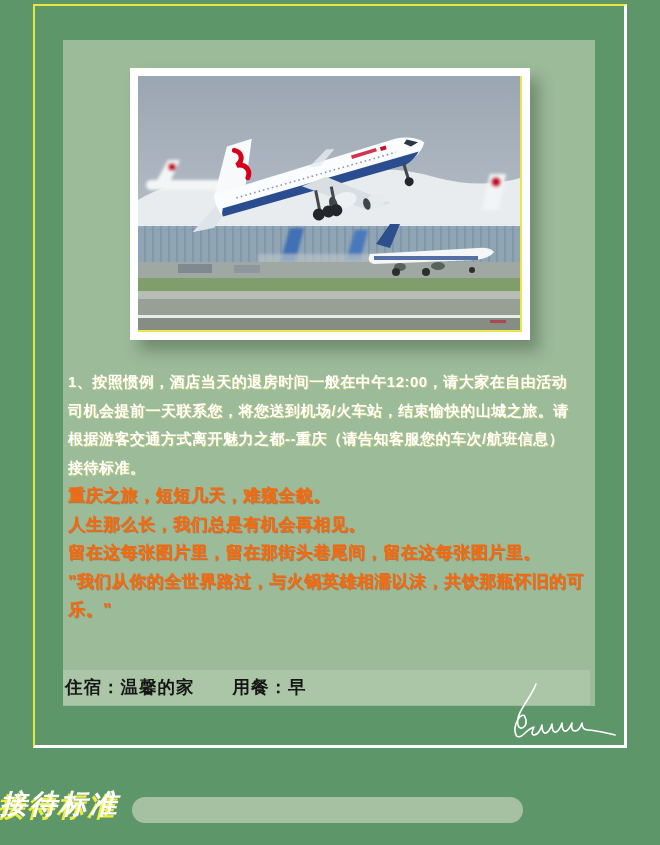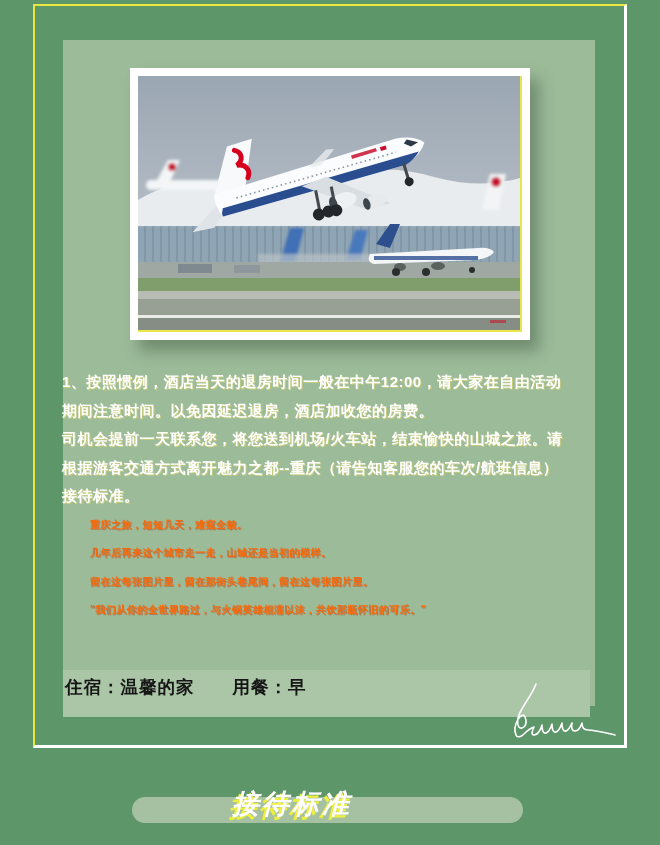--- a/index.html
+++ b/index.html
@@ -13,41 +13,41 @@
 
   
   .panel{position:absolute;left:63px;top:40px;width:532px;height:666px;background:#9cbb99;}
 
   
   .photo-frame{position:absolute;left:130px;top:68px;background:#ffffff;padding:8px;
     box-shadow:9px 11px 14px rgba(55,75,55,.42);}
   .photo-frame svg{display:block;border-right:2px solid #e9e64a;border-bottom:2px solid #e9e64a;}
 
   
-  .notice{position:absolute;left:62px;top:368px;width:528px;}
+  .notice{position:absolute;left:68px;top:368px;width:528px;}
   .notice p{margin:0;font-weight:bold;}
   .notice .w{color:#ffffff;font-size:15px;line-height:28.5px;letter-spacing:.5px;
     text-shadow:1px 1px 0 rgba(216,214,110,.65);}
-  .notice .r{color:#f8690a;font-size:10px;line-height:28.5px;letter-spacing:.5px;
-    text-shadow:1px 1px 0 rgba(186,52,8,.45);margin-left:28px;}
+  .notice .r{color:#f8690a;font-size:17px;line-height:28.5px;letter-spacing:.5px;
+    text-shadow:1px 1px 0 rgba(186,52,8,.45);}
 
   
-  .lodging-band{position:absolute;left:63px;top:670px;width:527px;height:47px;
+  .lodging-band{position:absolute;left:63px;top:670px;width:527px;height:35px;
     background:#aac6a6;}
   .lodging-band .txt{position:absolute;left:2px;top:5px;font-size:17.5px;font-weight:bold;
     color:#161616;letter-spacing:1px;white-space:nowrap;}
   .lodging-band .meals{margin-left:38px;}
 
   
   .signature{position:absolute;left:500px;top:680px;}
 
   
   .footer-pill{position:absolute;left:132px;top:797px;width:391px;height:26px;
     border-radius:13px;background:#a6c1a2;}
-  .footer-title{position:absolute;left:0;top:786px;width:584px;text-align:center;
+  .footer-title{position:absolute;left:0;top:786px;width:584px;text-align:left;
     font-size:27px;font-weight:bold;font-style:italic;letter-spacing:3px;color:#ffffff;
     text-shadow:-3px 3px 0 #edef3e;}
 </style>
 </head>
 <body>
 
 <div class="page">
 
   <div class="border-frame"></div>
   <div class="panel"></div>
@@ -145,26 +145,25 @@
         <circle cx="118" cy="53" r="6" fill="#23262a"></circle>
         <circle cx="196" cy="47" r="4.5" fill="#23262a"></circle>
       </g>
 
       <rect x="352" y="244" width="16" height="3" fill="#c8102e" opacity=".55"></rect>
     </svg>
   </div>
 
   <div class="notice">
     <p class="w">1、按照惯例，酒店当天的退房时间一般在中午12:00，请大家在自由活动</p>
-    <p class="w">期间注意时间。以免因延迟退房，酒店加收您的房费。</p>
     <p class="w">司机会提前一天联系您，将您送到机场/火车站，结束愉快的山城之旅。请</p>
     <p class="w">根据游客交通方式离开魅力之都--重庆（请告知客服您的车次/航班信息）</p>
     <p class="w">接待标准。</p>
     <p class="r">重庆之旅，短短几天，难窥全貌。</p>
-    <p class="r">几年后再来这个城市走一走，山城还是当初的模样。</p>
+    <p class="r">人生那么长，我们总是有机会再相见。</p>
     <p class="r">留在这每张图片里，留在那街头巷尾间，留在这每张图片里。</p>
     <p class="r">"我们从你的全世界路过，与火锅英雄相濡以沫，共饮那瓶怀旧的可乐。"</p>
   </div>
 
   <div class="lodging-band">
     <div class="txt">
       <span>住宿：温馨的家</span><span class="meals">用餐：早</span>
     </div>
   </div>
 

